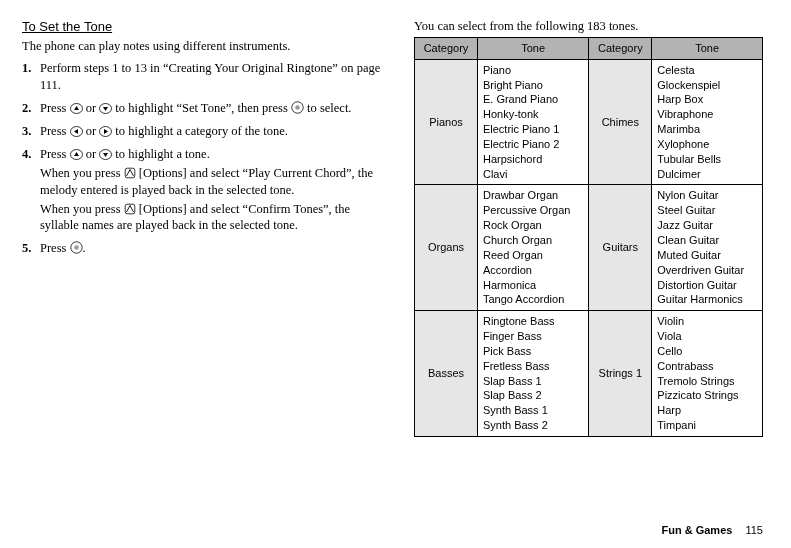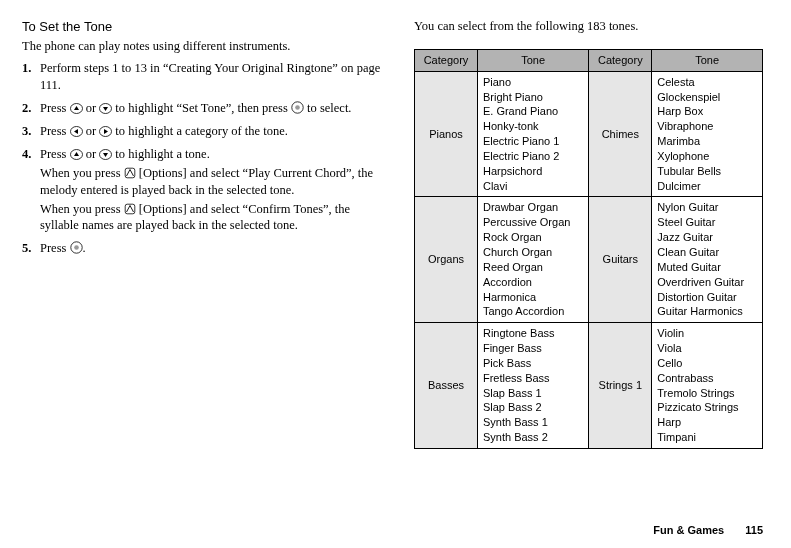--- a/index.html
+++ b/index.html
@@ -16,39 +16,40 @@
   .columns {
     display: flex;
     gap: 22px;
   }
   .col-left { width: 370px; }
   .col-right { flex: 1; }
   .section-title {
     font-family: Arial, Helvetica, sans-serif;
     font-size: 13px;
     font-weight: 400;
+    text-decoration: underline;
     margin-bottom: 2px;
   }
   .intro { margin-bottom: 6px; }
   ol.steps { list-style: none; padding-left: 0; }
   ol.steps > li { display: flex; margin-bottom: 6px; }
   .step-num { font-weight: bold; width: 18px; flex-shrink: 0; }
   .step-body { flex: 1; }
   .sub { margin-top: 2px; }
   .icon {
     display: inline-block;
     vertical-align: -2px;
   }
   .icon svg { display: block; }
   table.tone-table {
     border-collapse: collapse;
     width: 100%;
     font-family: Arial, Helvetica, sans-serif;
     font-size: 11px;
-    margin-top: 14px;
+    margin-top: 2px;
   }
   table.tone-table th, table.tone-table td {
     border: 1px solid #000;
     padding: 3px 5px;
     vertical-align: middle;
     text-align: left;
   }
   table.tone-table th {
     background: #b3b3b3;
     font-weight: 400;
@@ -61,21 +62,21 @@
   }
   .tone-list div { white-space: nowrap; }
   .footer {
     position: absolute;
     bottom: 10px;
     right: 28px;
     font-family: Arial, Helvetica, sans-serif;
     font-size: 11px;
   }
   .footer .sect { font-weight: bold; }
-  .footer .page { font-weight: bold; margin-left: 18px; }
+  .footer .page { font-weight: normal; margin-left: 10px; }
 </style>
 </head>
 <body>
 
 <div class="columns">
   <div class="col-left">
     <div class="section-title">To Set the Tone</div>
     <div class="intro">The phone can play notes using different instruments.</div>
     <ol class="steps">
 

